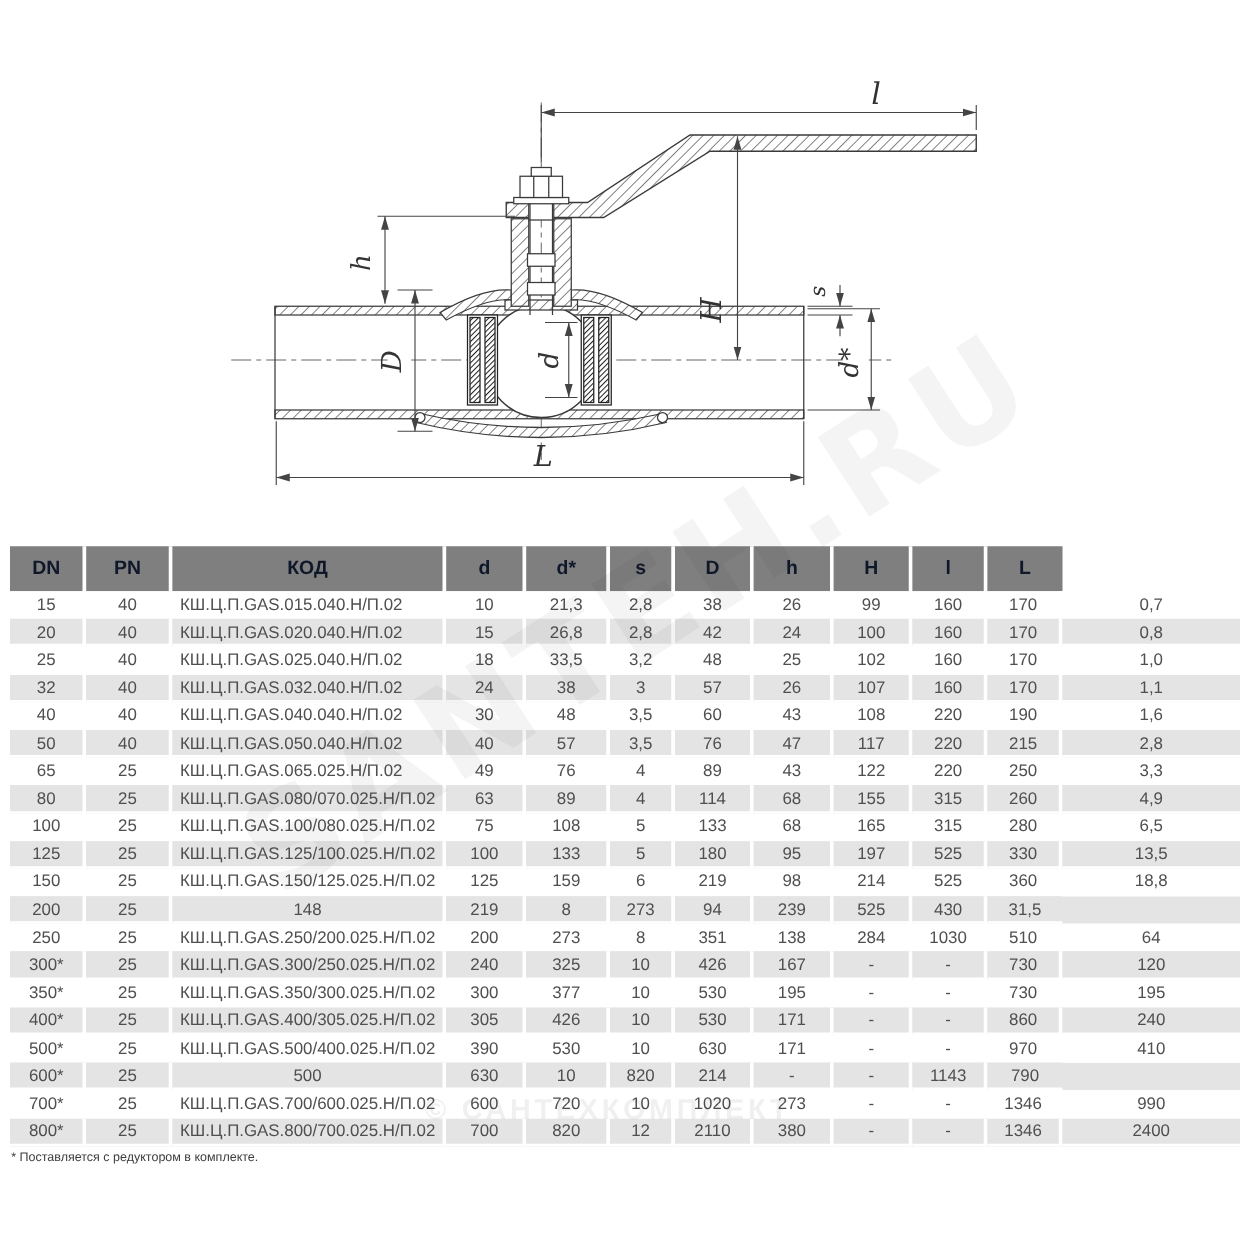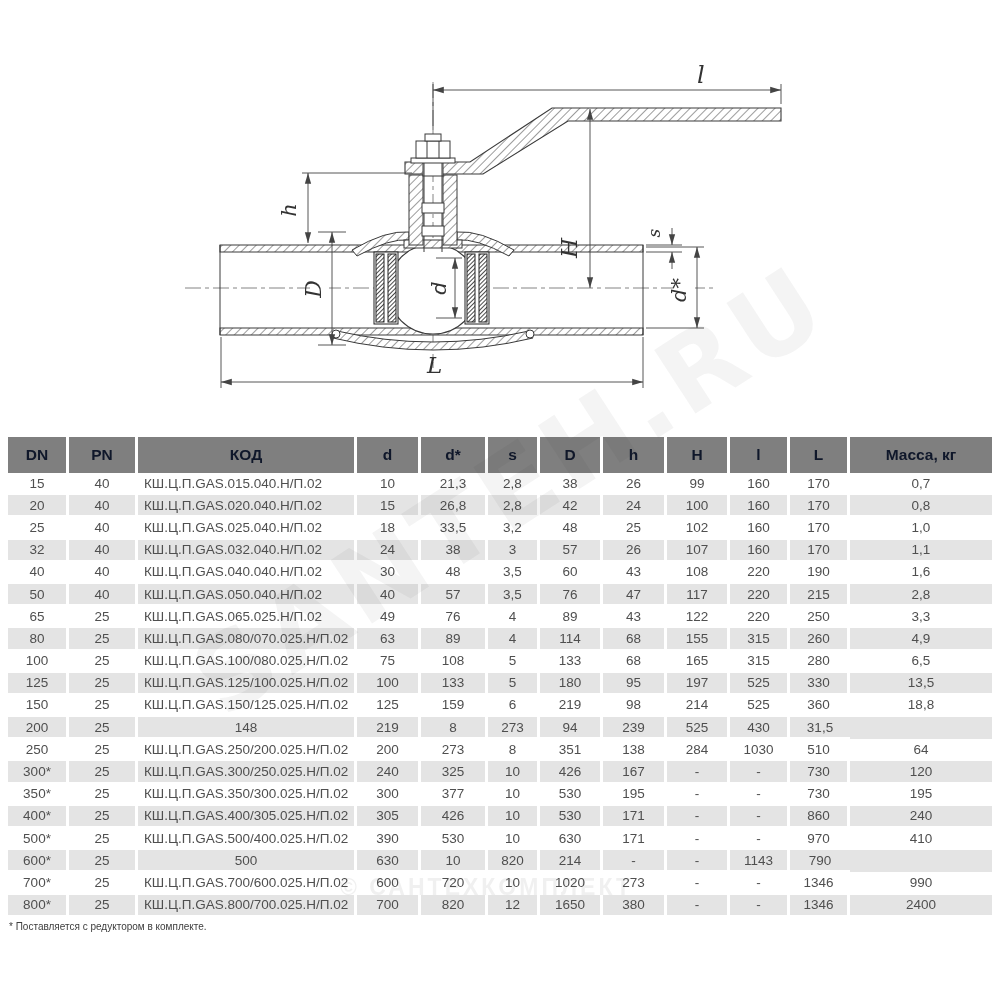--- a/index.html
+++ b/index.html
@@ -170,21 +170,20 @@
       <div class="t-cell">PN</div>
       <div class="t-cell">КОД</div>
       <div class="t-cell">d</div>
       <div class="t-cell">d*</div>
       <div class="t-cell">s</div>
       <div class="t-cell">D</div>
       <div class="t-cell">h</div>
       <div class="t-cell">H</div>
       <div class="t-cell">l</div>
       <div class="t-cell">L</div>
-      <div class="t-cell">Масса, кг</div>
     </div>
     <div class="t-row data">
       <div class="t-cell">15</div>
       <div class="t-cell">40</div>
       <div class="t-cell code">КШ.Ц.П.GAS.015.040.Н/П.02</div>
       <div class="t-cell">10</div>
       <div class="t-cell">21,3</div>
       <div class="t-cell">2,8</div>
       <div class="t-cell">38</div>
       <div class="t-cell">26</div>
@@ -443,21 +442,21 @@
       <div class="t-cell">1346</div>
       <div class="t-cell">990</div>
     </div>
     <div class="t-row data alt">
       <div class="t-cell">800*</div>
       <div class="t-cell">25</div>
       <div class="t-cell code">КШ.Ц.П.GAS.800/700.025.Н/П.02</div>
       <div class="t-cell">700</div>
       <div class="t-cell">820</div>
       <div class="t-cell">12</div>
-      <div class="t-cell">1650</div>
+      <div class="t-cell">2110</div>
       <div class="t-cell">380</div>
       <div class="t-cell">-</div>
       <div class="t-cell">-</div>
       <div class="t-cell">1346</div>
       <div class="t-cell">2400</div>
     </div>
   </div>
 
 <div id="footnote">* Поставляется с редуктором в комплекте.</div>
 

